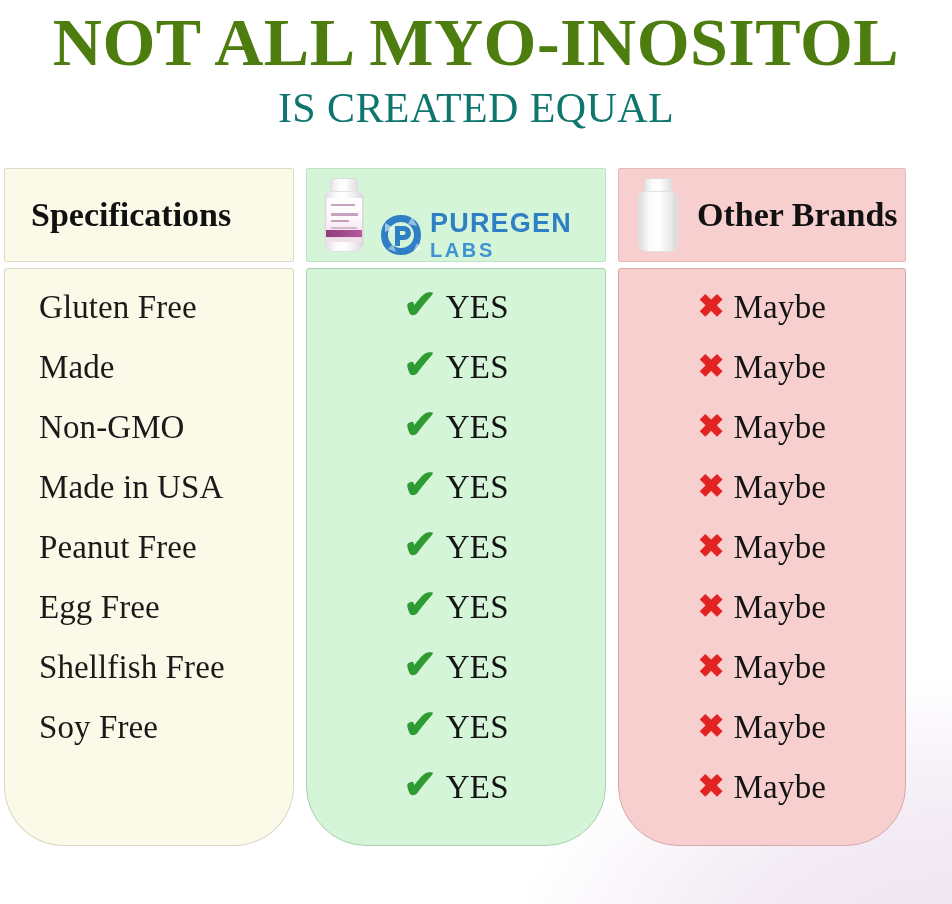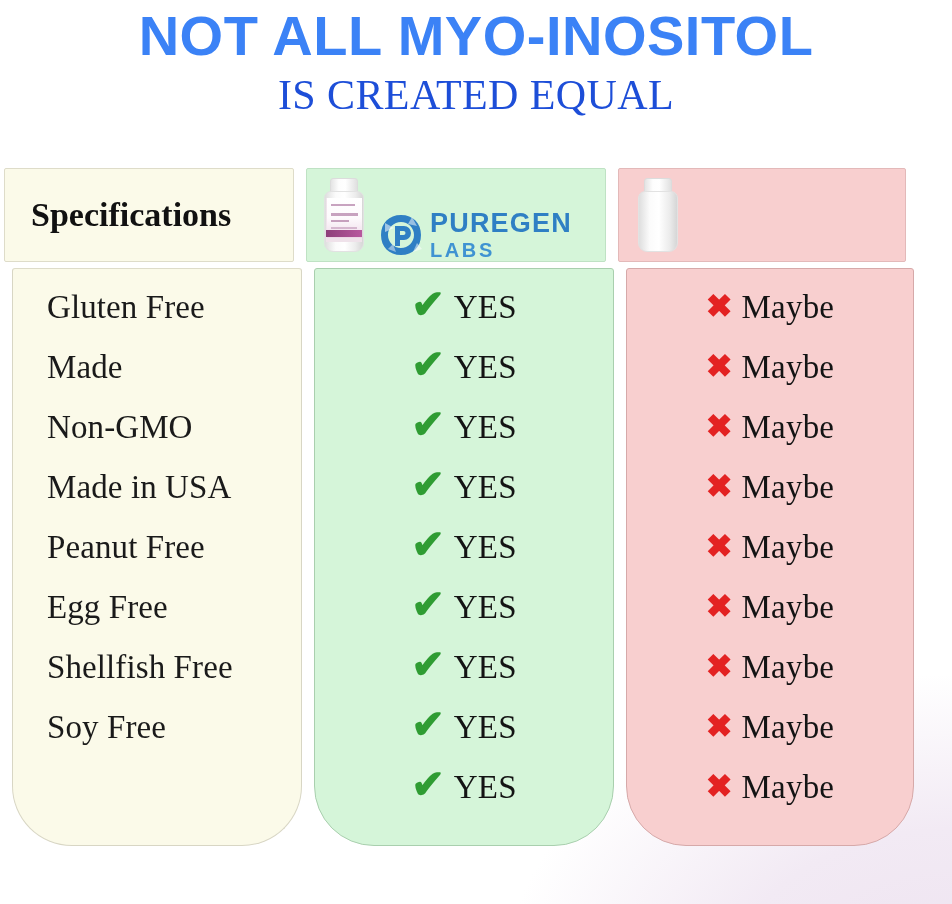--- a/index.html
+++ b/index.html
@@ -17,33 +17,33 @@
       #ffffff;
     position: relative;
   }
 
   
   .title-block {
     text-align: center;
     padding-top: 6px;
   }
   .title-main {
-    font-family: Liberation Sans, sans-serif;
-    font-size: 56px;
-    font-weight: 700;
-    color: #3b82f6;
+    font-family: Liberation Serif, serif;
+    font-size: 68px;
+    font-weight: 700;
+    color: #4d7c0f;
     letter-spacing: 0.5px;
     line-height: 1.08;
     white-space: nowrap;
   }
   .title-sub {
     font-family: "Liberation Serif", "DejaVu Serif", serif;
     font-size: 42px;
     font-weight: 400;
-    color: #1d4ed8;
+    color: #0f766e;
     letter-spacing: 0.4px;
     line-height: 1.2;
     margin-top: 4px;
     white-space: nowrap;
   }
 
   
   .table-wrap {
     position: absolute;
     left: 4px;
@@ -73,21 +73,21 @@
     align-items: center;
     overflow: hidden;
   }
   .head-spec  { background: #fbfae9; border: 1px solid #dedcc9; }
   .head-brand { background: #d5f5d9; border: 1px solid #bfe2c4; }
   .head-other { background: #f8cfcf; border: 1px solid #e3b9b9; }
 
   
   .col-body {
     position: absolute;
-    left: 8px; top: 100px;
+    left: 0; top: 100px;
     width: 100%;
     height: 578px;
     border-radius: 3px 3px 60px 60px;
     overflow: hidden;
   }
   .body-spec  { background: #fbfae9; border: 1px solid #d8d6c4; border-top-color:#dedcc9; }
   .body-brand { background: #d5f5d9; border: 1px solid #a9cfae; }
   .body-other { background: #f8cfcf; border: 1px solid #d6a9a9; }
 
   .head-title {
@@ -379,20 +379,21 @@
     </div>
   </div>
 
   <div class="col col-other">
     <div class="col-head head-other">
       <div class="head-other-inner">
         <div class="bottle">
           <div class="cap"></div>
           <div class="body"></div>
         </div>
+        <span class="head-title">Other Brands</span>
       </div>
     </div>
 
     <div class="col-body body-other">
       <div class="rows rows-center">
         <div class="row">
           <span class="cell-val">
             <span class="mark mark-no">✖</span>
             <span class="cell-text">Maybe</span>
           </span>

